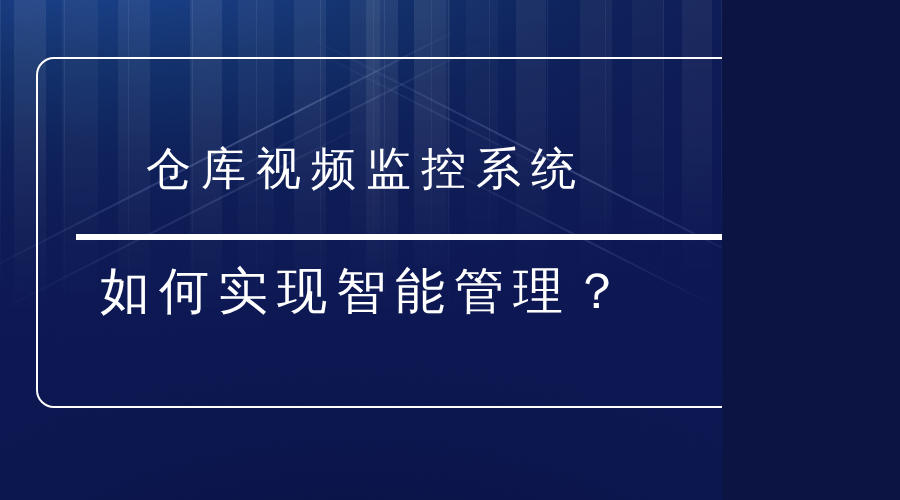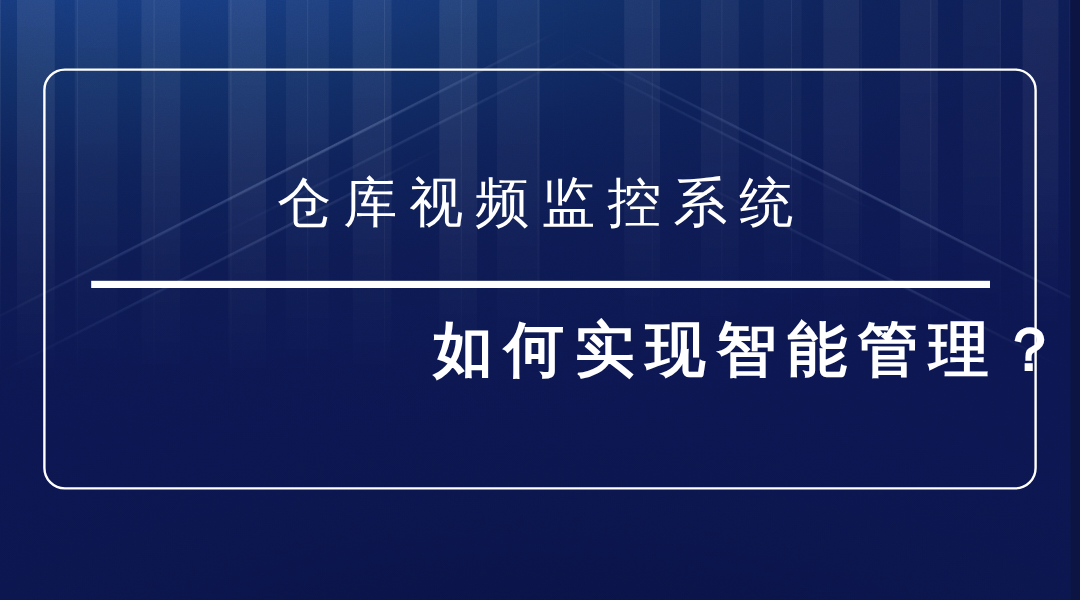--- a/index.html
+++ b/index.html
@@ -7,21 +7,21 @@
     padding: 0;
     background: #0b1442;
   }
   body {
     font-family: "Liberation Sans", "DejaVu Sans", sans-serif;
   }
 
   
   .banner {
     position: relative;
-    width: 892px;
+    width: 722px;
     height: 500px;
     overflow: hidden;
     background: #0d1a52;
   }
 
   
   .bg-base {
     position: absolute;
     inset: 0;
     background:
@@ -153,27 +153,27 @@
     width: 749px;
     height: 6px;
     background: #ffffff;
   }
 
   .subtitle {
     position: absolute;
     top: 266px;
     left: 0;
     right: 0;
-    text-align: right;
+    text-align: center;
     color: #ffffff;
     font-size: 50px;
     line-height: 1;
     letter-spacing: 9px;
     text-indent: 9px;
-    font-weight: 700;
+    font-weight: 400;
     white-space: nowrap;
   }
 </style>
 </head>
 <body>
 
 <div class="banner">
 
   <div class="bg-base"></div>
   <div class="stripes-left"></div>

